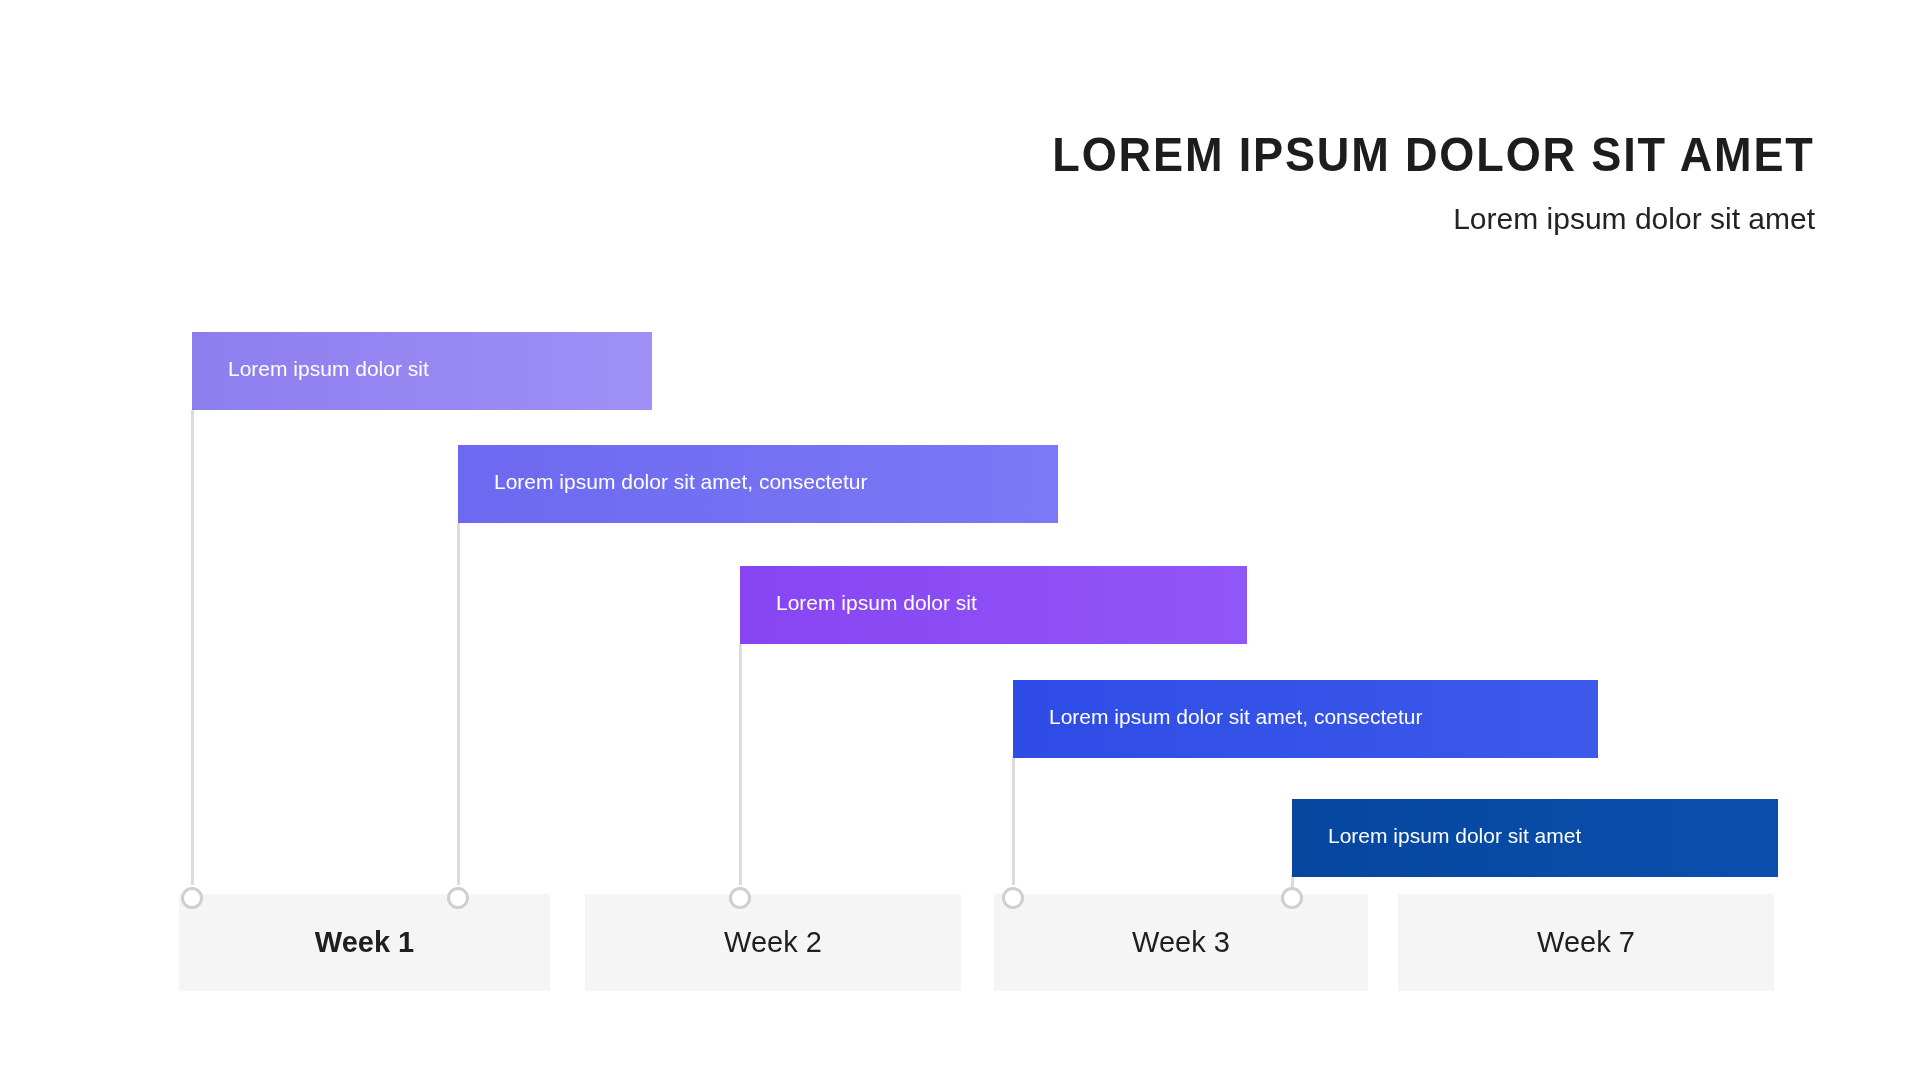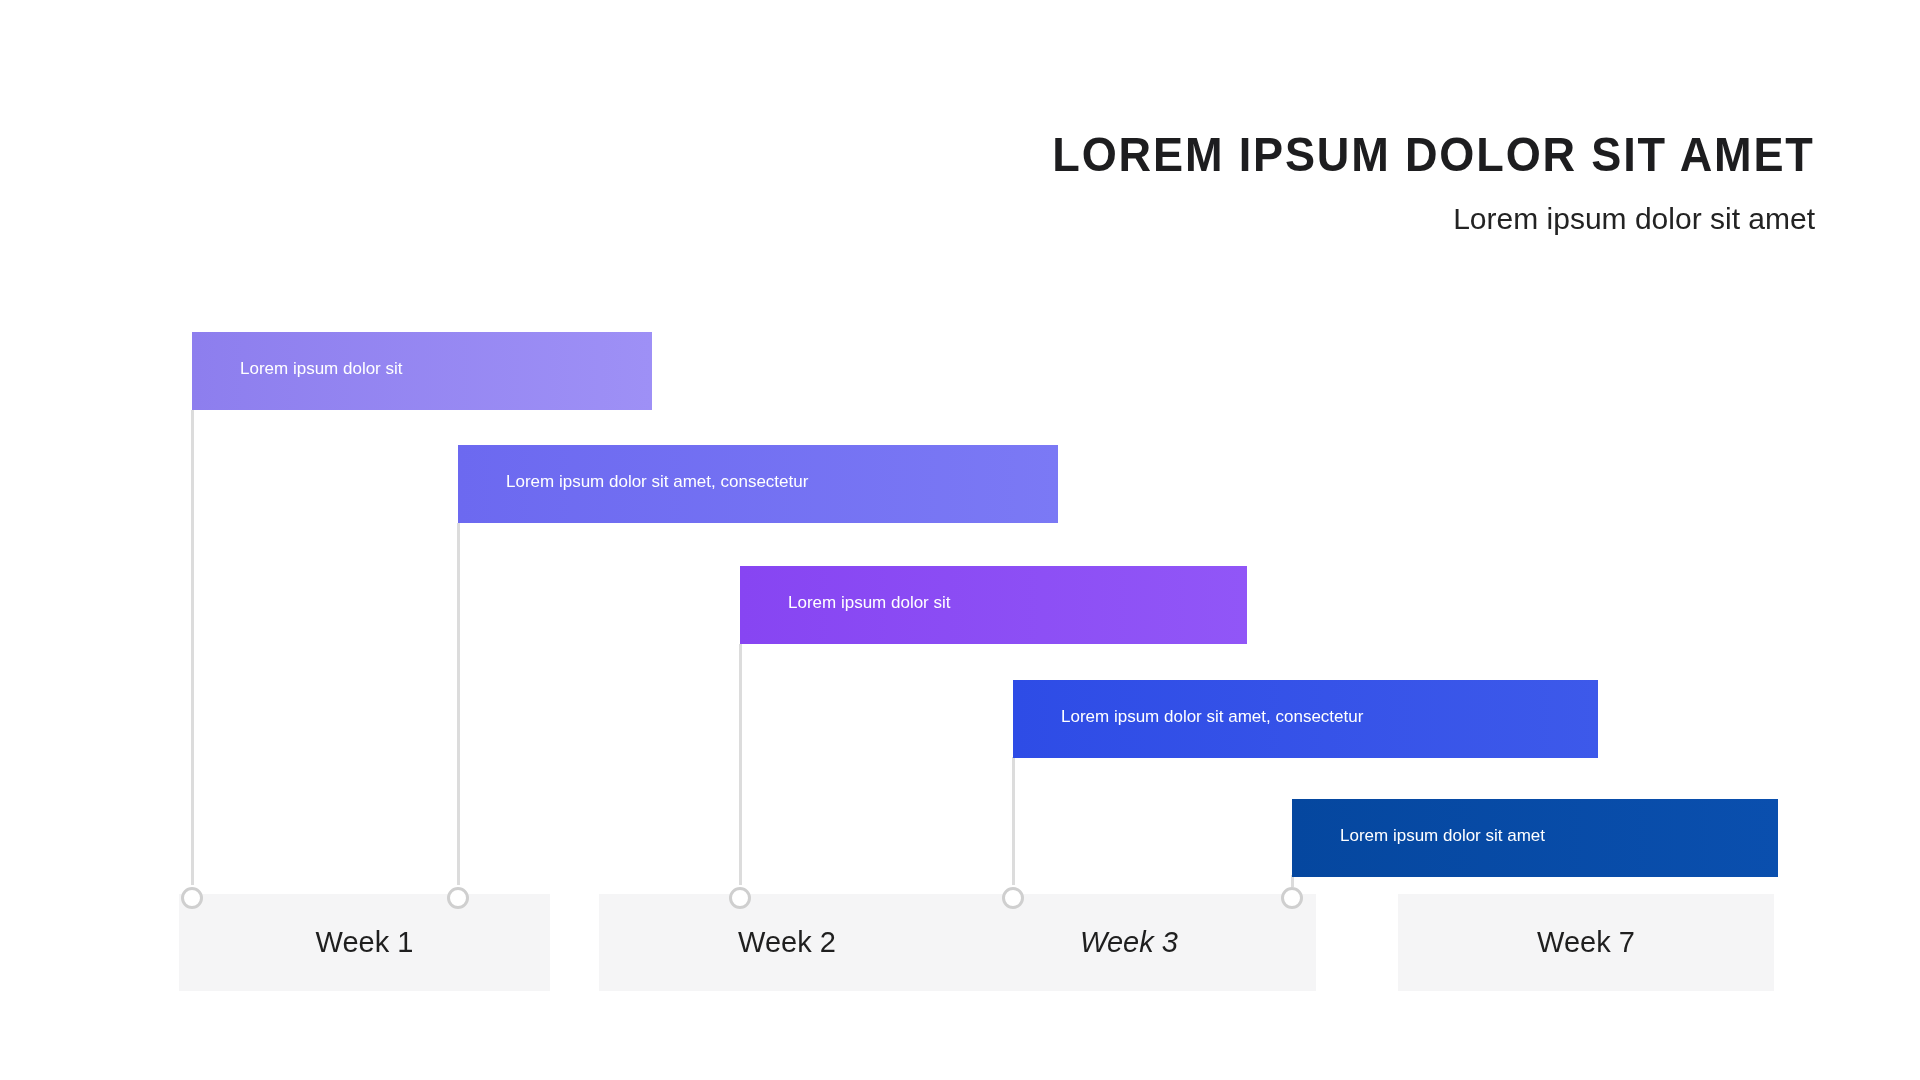--- a/index.html
+++ b/index.html
@@ -35,24 +35,24 @@
     white-space:nowrap;
   }
 
   
   .bar{
     position:absolute;
     height:78px;
     display:flex;
     align-items:center;
     box-sizing:border-box;
-    padding-left:48px;
+    padding-left:36px;
     padding-bottom:4px;
     color:#ffffff;
-    font-size:17px;
+    font-size:21px;
     z-index:2;
   }
   .b1{left:192px;top:310px;width:460px;}
   .b2{left:458px;top:423px;width:600px;}
   .b3{left:740px;top:544px;width:507px;}
   .b4{left:1013px;top:658px;width:585px;}
   .b5{left:1292px;top:777px;width:486px;}
 
   
   .connector{
@@ -84,23 +84,23 @@
     position:absolute;
     top:872px;height:97px;
     background:var(--weekbox,#f5f5f6);
     display:flex;
     align-items:center;
     justify-content:center;
     font-size:29px;
     color:var(--weektext,#1f1f1f);
     z-index:0;
   }
-  .w1{left:179px;width:371px;}
-  .w2{left:599px;width:376px;}
-  .w3{left:942px;width:374px;font-style:italic;}
+  .w1{left:179px;width:371px;font-weight:bold;}
+  .w2{left:585px;width:376px;}
+  .w3{left:994px;width:374px;}
   .w4{left:1398px;width:376px;}
 </style>
 </head>
 <body>
 
 <div class="stage">
 
   <h1 class="hdr-title">LOREM IPSUM DOLOR SIT AMET</h1>
   <p class="hdr-subtitle">Lorem ipsum dolor sit amet</p>
 

